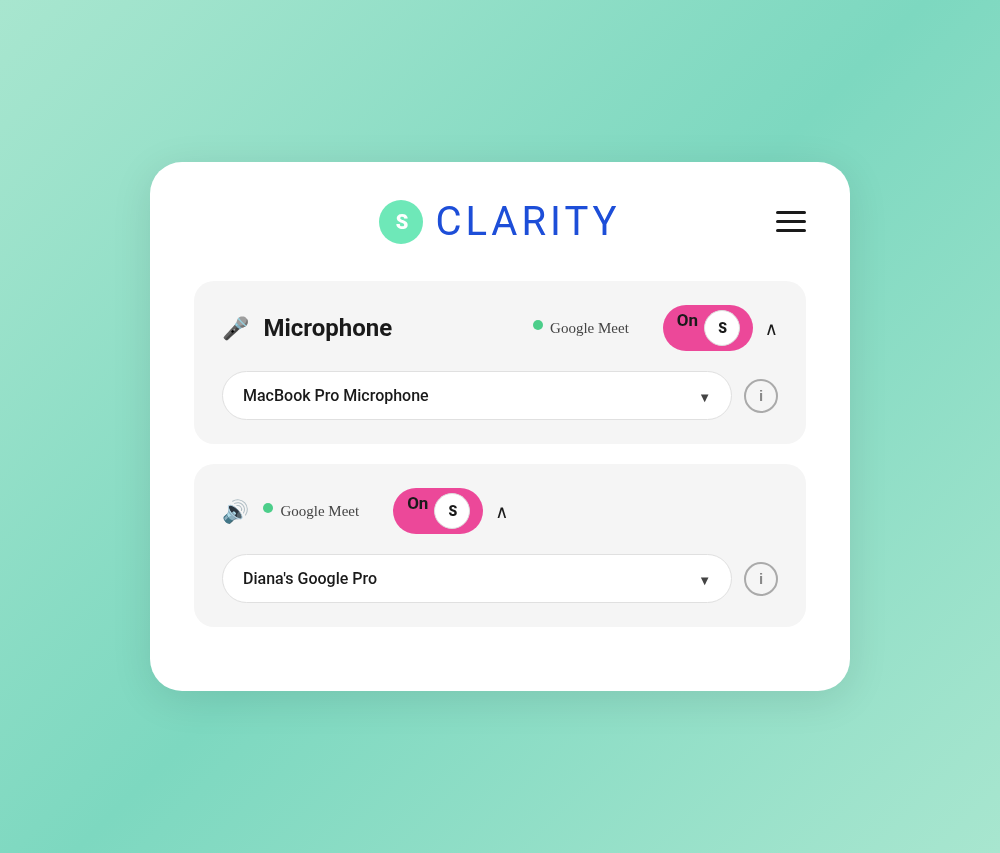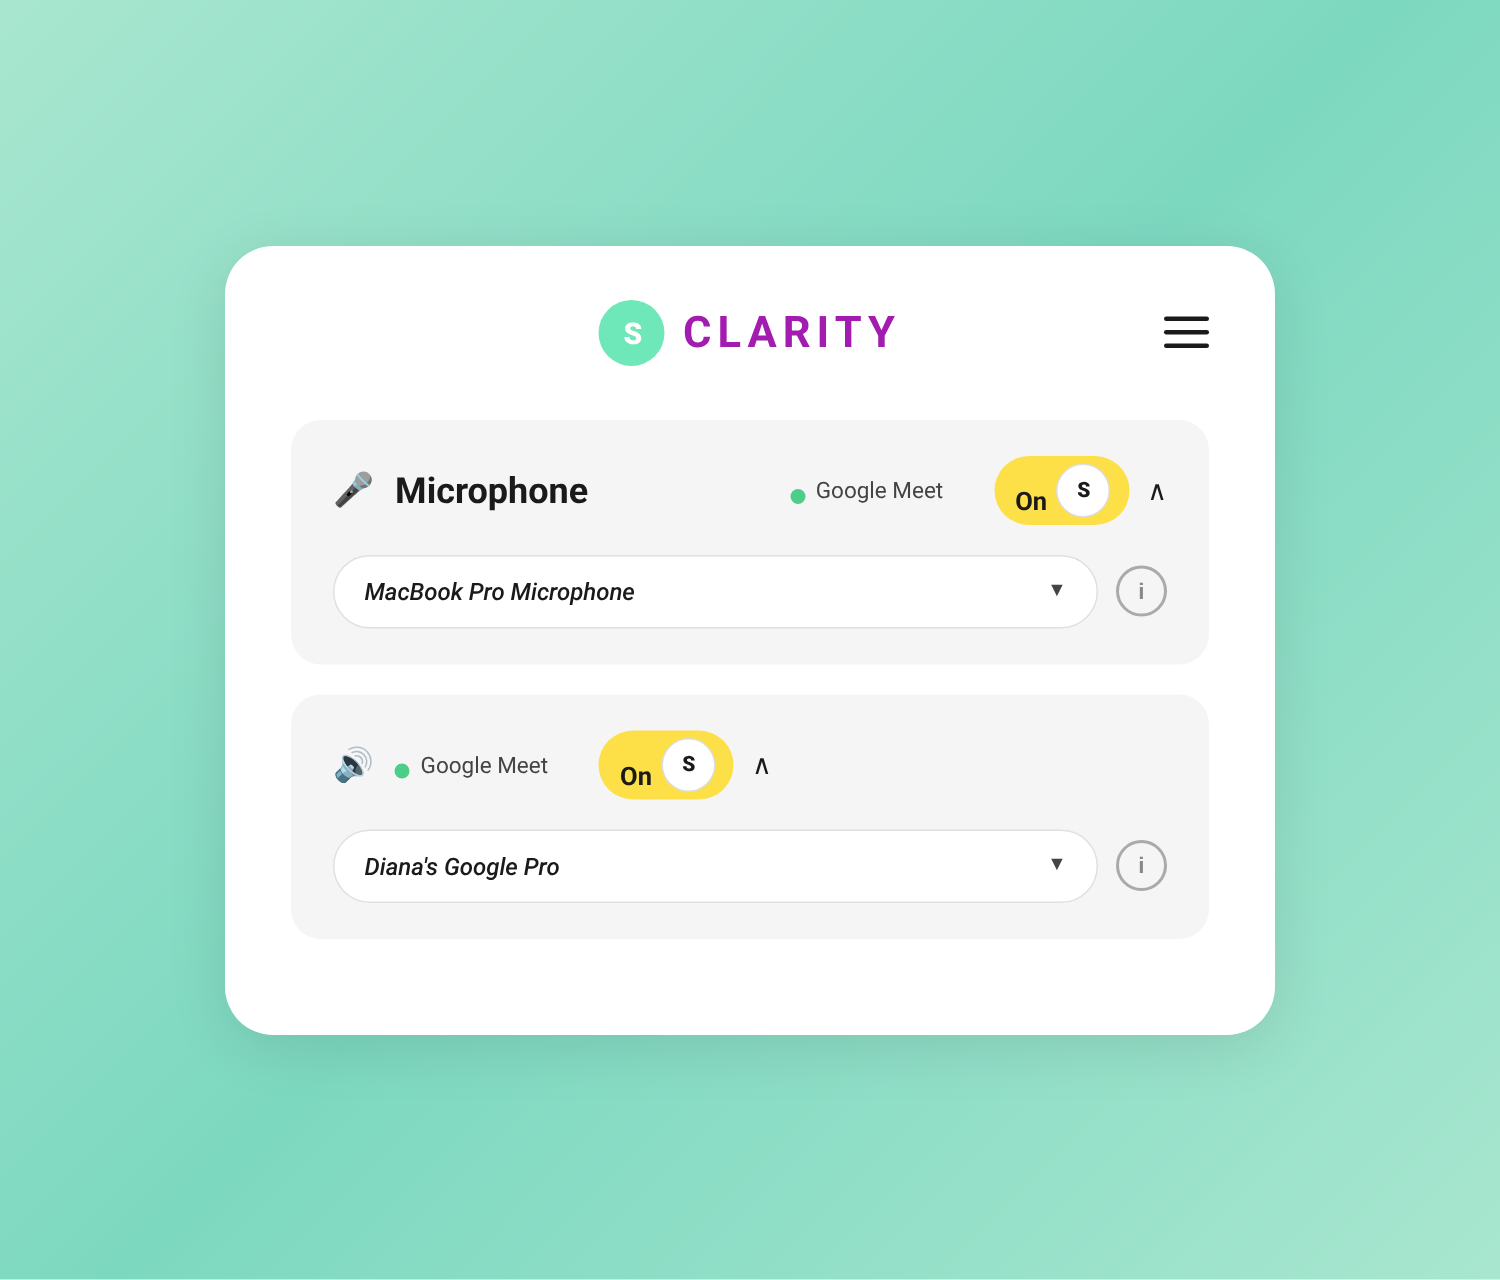--- a/index.html
+++ b/index.html
@@ -45,24 +45,24 @@
       display: flex;
       align-items: center;
       justify-content: center;
       font-size: 20px;
       font-weight: 900;
       color: #fff;
       letter-spacing: -1px;
     }
 
     .app-title {
-      font-size: 29px;
-      font-weight: 700;
+      font-size: 40px;
+      font-weight: 400;
       letter-spacing: 4px;
-      color: #a21caf;
+      color: #1d4ed8;
     }
 
     .hamburger {
       position: absolute;
       right: 0;
       display: flex;
       flex-direction: column;
       gap: 6px;
       cursor: pointer;
     }
@@ -98,46 +98,47 @@
     .section-label {
       font-size: 24px;
       font-weight: 700;
       color: #1a1a1a;
       flex: 1;
       padding-right: 20px;
     }
 
     .app-badge {
       display: flex;
-      align-items: flex-end;
+      align-items: flex-start;
       gap: 7px;
       font-size: 15px;
       color: #444;
       margin-right: 20px;
+      font-family: Liberation Serif, serif;
     }
 
     .app-badge-dot {
       width: 10px;
       height: 10px;
       border-radius: 50%;
       background: #4cce8a;
       flex-shrink: 0;
     }
 
     
     .toggle-container {
       display: flex;
       align-items: center;
       gap: 0;
     }
 
     .toggle-pill {
       display: flex;
-      align-items: flex-end;
-      background: #fde047;
+      align-items: flex-start;
+      background: #ec4899;
       border-radius: 30px;
       padding: 5px 6px 5px 14px;
       gap: 6px;
       min-width: 90px;
     }
 
     .toggle-text {
       font-size: 17px;
       font-weight: 700;
       color: #1a1a1a;
@@ -169,28 +170,27 @@
     
     .dropdown-row {
       display: flex;
       align-items: center;
       gap: 12px;
     }
 
     .dropdown {
       flex: 1;
       display: flex;
-      align-items: flex-start;
+      align-items: flex-end;
       justify-content: space-between;
       background: #fff;
       border: 1.5px solid #e0e0e0;
       border-radius: 40px;
       padding: 14px 20px;
       cursor: pointer;
-      font-style: italic;
     }
 
     .dropdown-label {
       font-size: 16px;
       color: #1a1a1a;
       font-weight: 500;
     }
 
     .dropdown-arrow {
       font-size: 13px;

